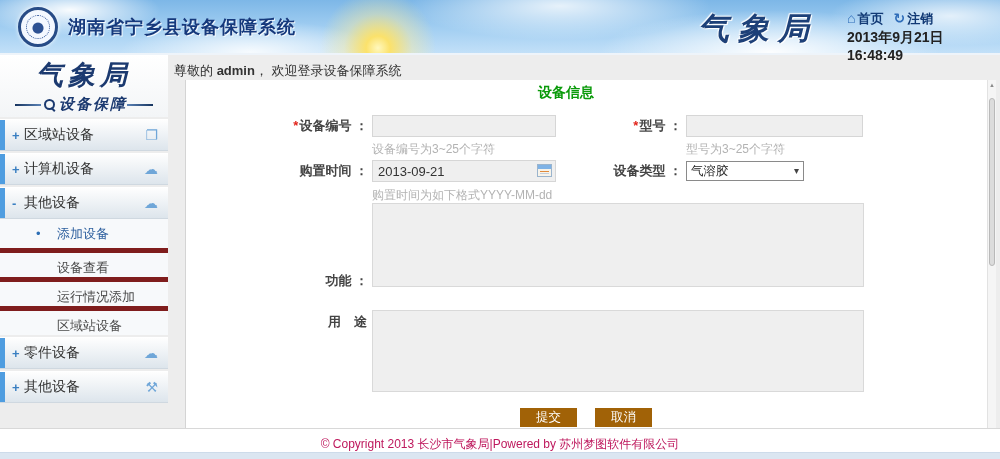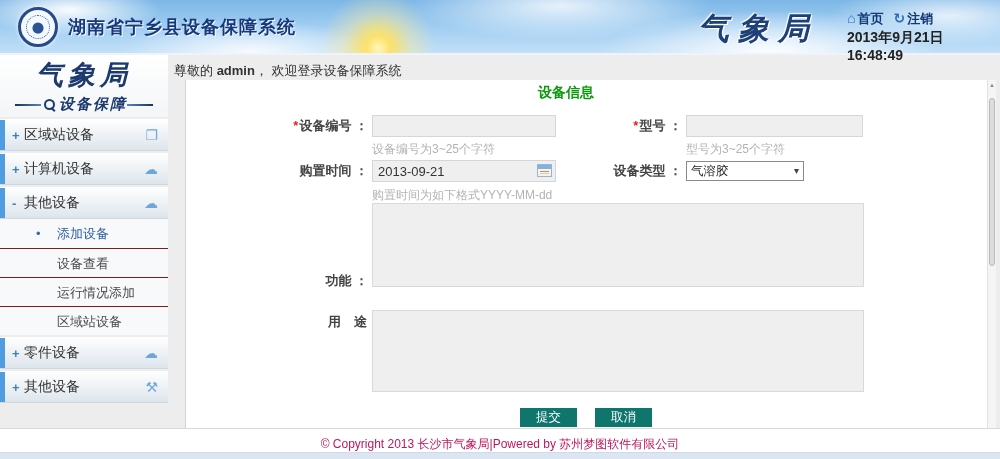--- a/index.html
+++ b/index.html
@@ -96,21 +96,21 @@
   .menu-bar { position:absolute; left:0; top:0; width:5px; height:100%; background:#4f9de0; }
   .menu-prefix { margin-left:12px; width:12px; color:#3a7fc1; font-size:13px; font-weight:bold; }
   .menu-label { font-size:14px; color:#333; }
   .menu-icon { position:absolute; right:10px; color:#6fa6d8; font-size:14px; }
 
   .submenu { width:168px; background:#f7f9fb; }
   .submenu-item {
     position:relative; height:29px; line-height:29px;
     padding-left:57px; font-size:13px; color:#4a4a4a; cursor:pointer;
   }
-  .submenu-item + .submenu-item { border-top:1px solid #7f1d1d; }
+  .submenu-item + .submenu-item { border-top:5px solid #7f1d1d; }
   .submenu-bullet { position:absolute; left:36px; color:#2d6fb5; font-size:13px; }
   .submenu-item.active { color:#2d5f9e; }
 
   
   .welcome { position:absolute; left:174px; top:62px; font-size:13px; color:#333; }
   .welcome b { font-family:Liberation Sans, sans-serif; }
 
   
   .panel {
     position:absolute; left:185px; top:80px; width:802px; height:348px;
@@ -165,21 +165,21 @@
     position:absolute; left:186px; width:492px; background:#efefef;
     border:1px solid #d9d9d9; resize:none; outline:none; font-family:inherit; font-size:13px; padding:4px;
   }
   .ta-func { top:123px; height:84px; }
   .lbl-func { left:2px; top:190px; }
   .ta-usage { top:230px; height:82px; }
   .lbl-usage { left:14px; top:231px; }
 
   .btn {
     position:absolute; top:328px; width:57px; height:19px;
-    background:#0f766e; color:#fff; border:none; font-size:12.5px;
+    background:#a16207; color:#fff; border:none; font-size:12.5px;
     cursor:pointer; font-family:inherit; line-height:19px; text-align:center;
   }
   .btn-submit { left:334px; }
   .btn-cancel { left:409px; }
 
   
   .scrollbar {
     position:absolute; left:987px; top:80px; width:9px; height:348px;
     background:#f5f5f5; border-left:1px solid #e2e2e2; cursor:pointer;
   }

